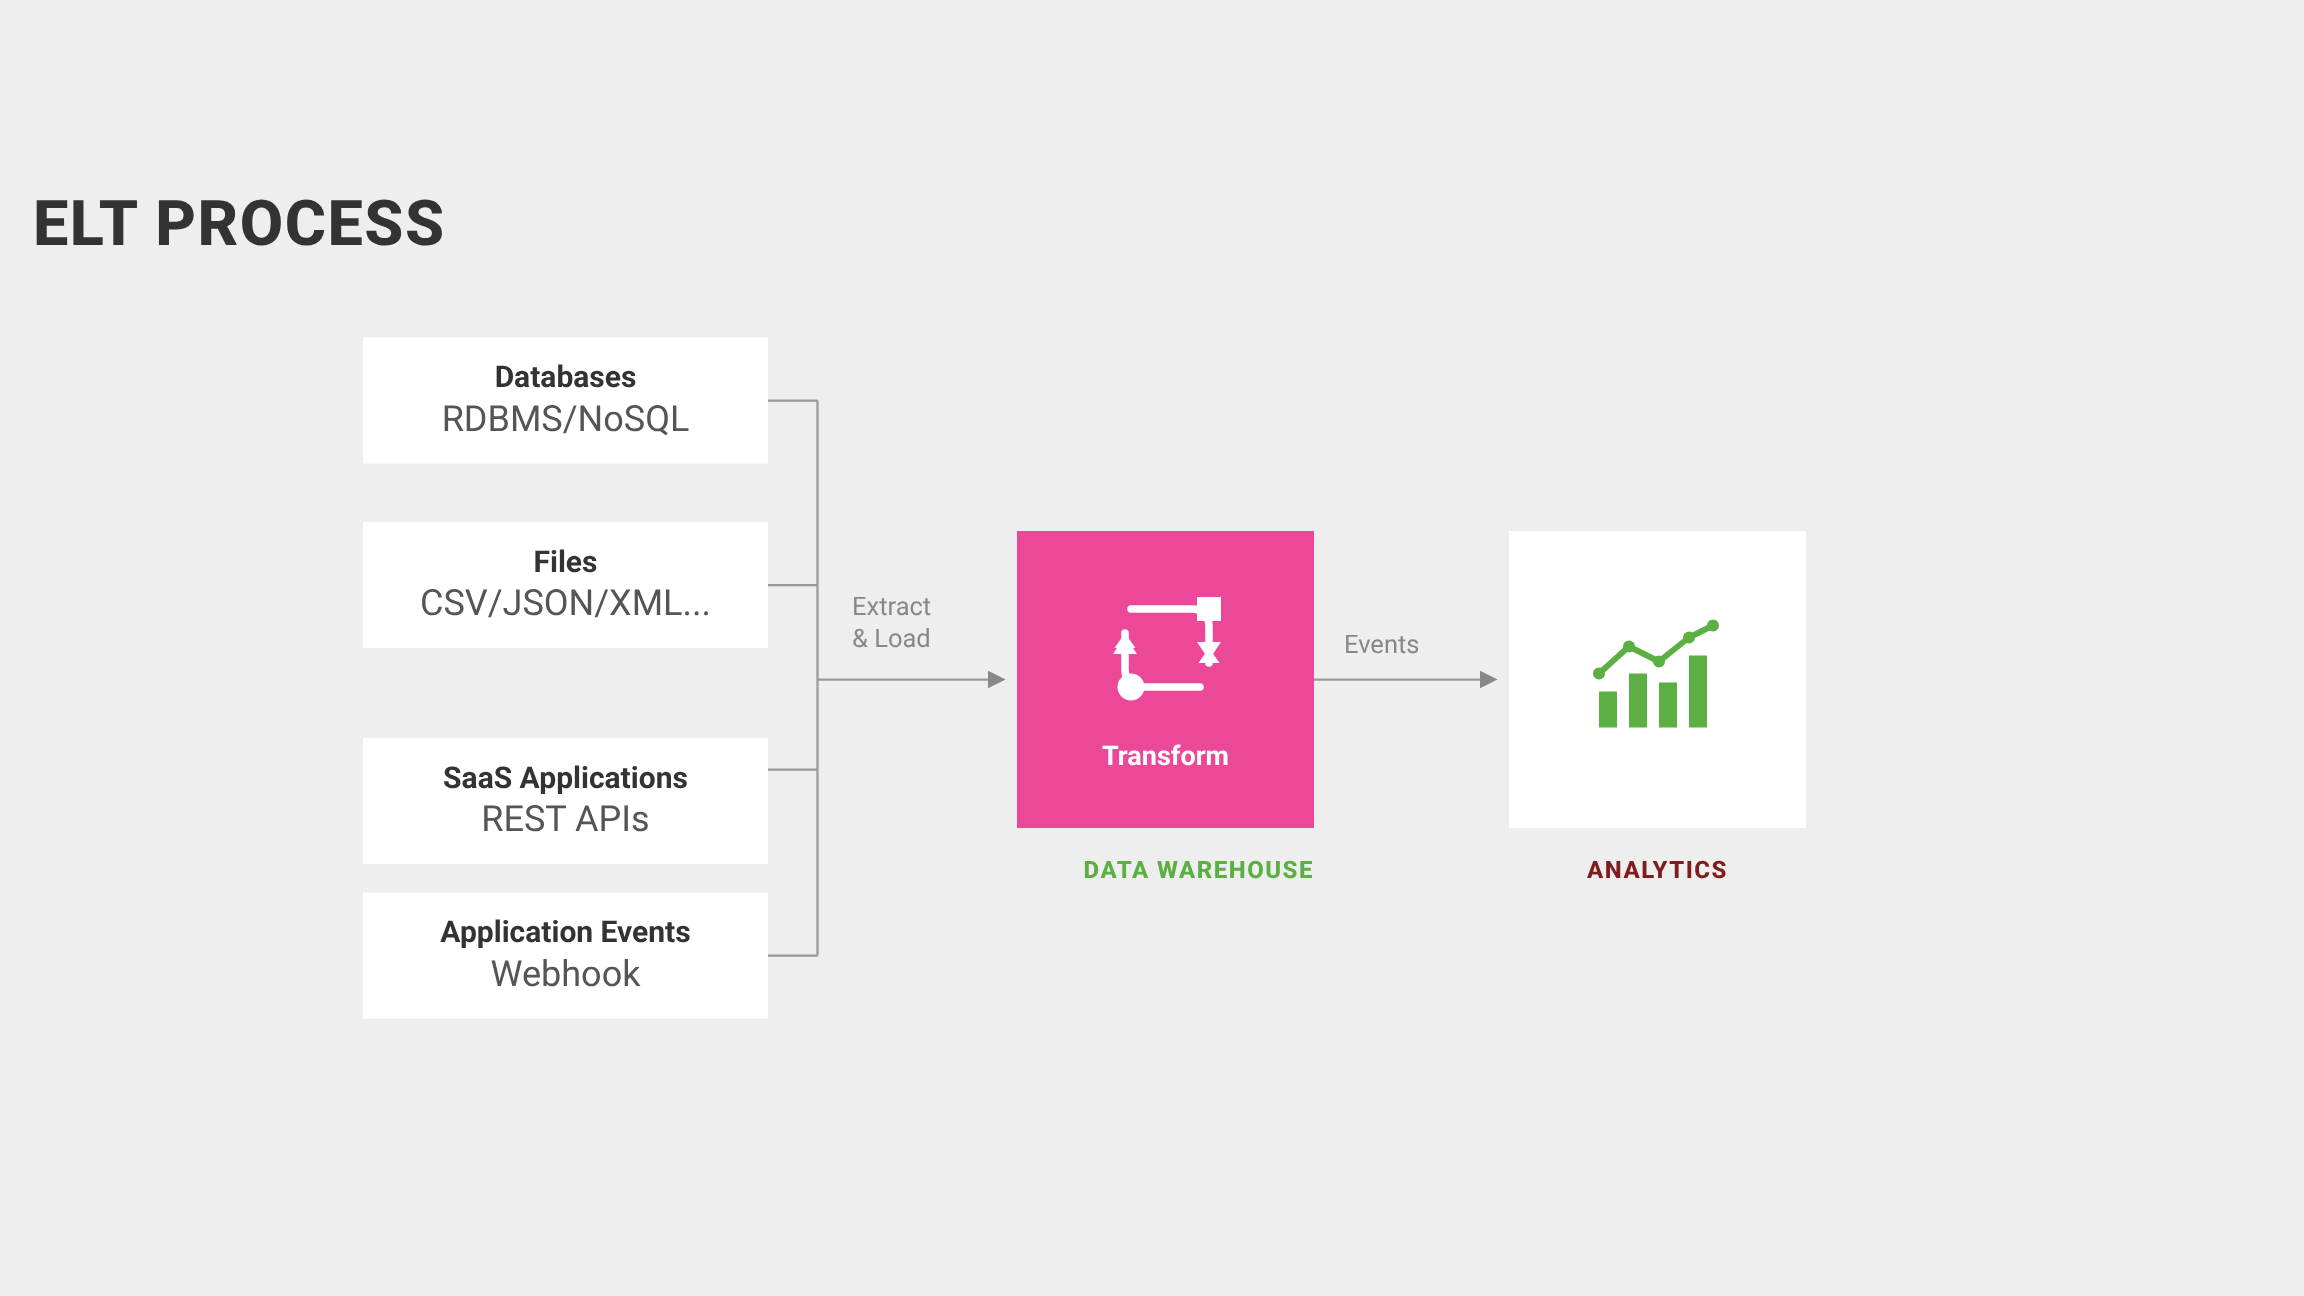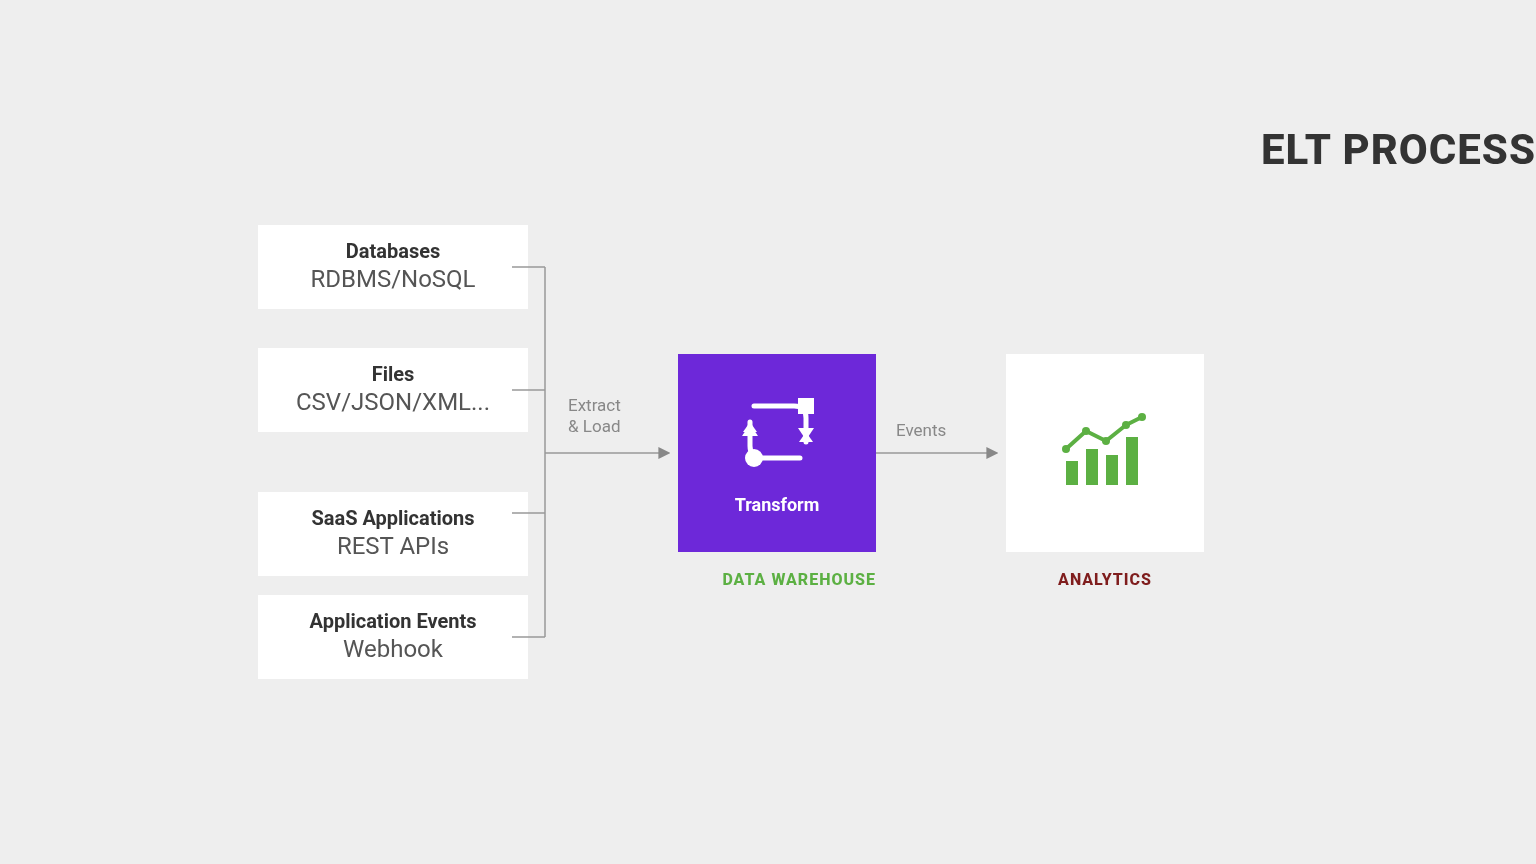--- a/index.html
+++ b/index.html
@@ -7,38 +7,38 @@
   body {
     background: #eeeeee;
     font-family: -apple-system, BlinkMacSystemFont, "Segoe UI", Roboto, "Helvetica Neue", Arial, sans-serif;
     position: relative;
     overflow: hidden;
   }
   .title {
     position: absolute;
     top: 125px;
     left: 0; right: 0;
-    text-align: right;
+    text-align: left;
     font-size: 42px;
     font-weight: 800;
     letter-spacing: 1px;
     color: #333333;
+    padding-left: 22px;
   }
   .source-box {
     position: absolute;
     left: 242px;
     width: 270px;
     height: 84px;
     background: #ffffff;
     display: flex;
     flex-direction: column;
     align-items: center;
     justify-content: center;
     text-align: center;
-    margin-left: 16px;
   }
   .source-box .heading {
     font-size: 20px;
     font-weight: 700;
     color: #333333;
     line-height: 1.3;
   }
   .source-box .sub {
     font-size: 24px;
     font-weight: 400;
@@ -49,21 +49,21 @@
   #src2 { top: 348px; }
   #src3 { top: 492px; }
   #src4 { top: 595px; }
 
   .warehouse-box {
     position: absolute;
     left: 678px;
     top: 354px;
     width: 198px;
     height: 198px;
-    background: #6d28d9;
+    background: #ec4899;
     display: flex;
     flex-direction: column;
     align-items: center;
     justify-content: center;
     color: #ffffff;
   }
   .warehouse-box .tlabel {
     font-size: 18px;
     font-weight: 700;
     margin-top: 18px;

